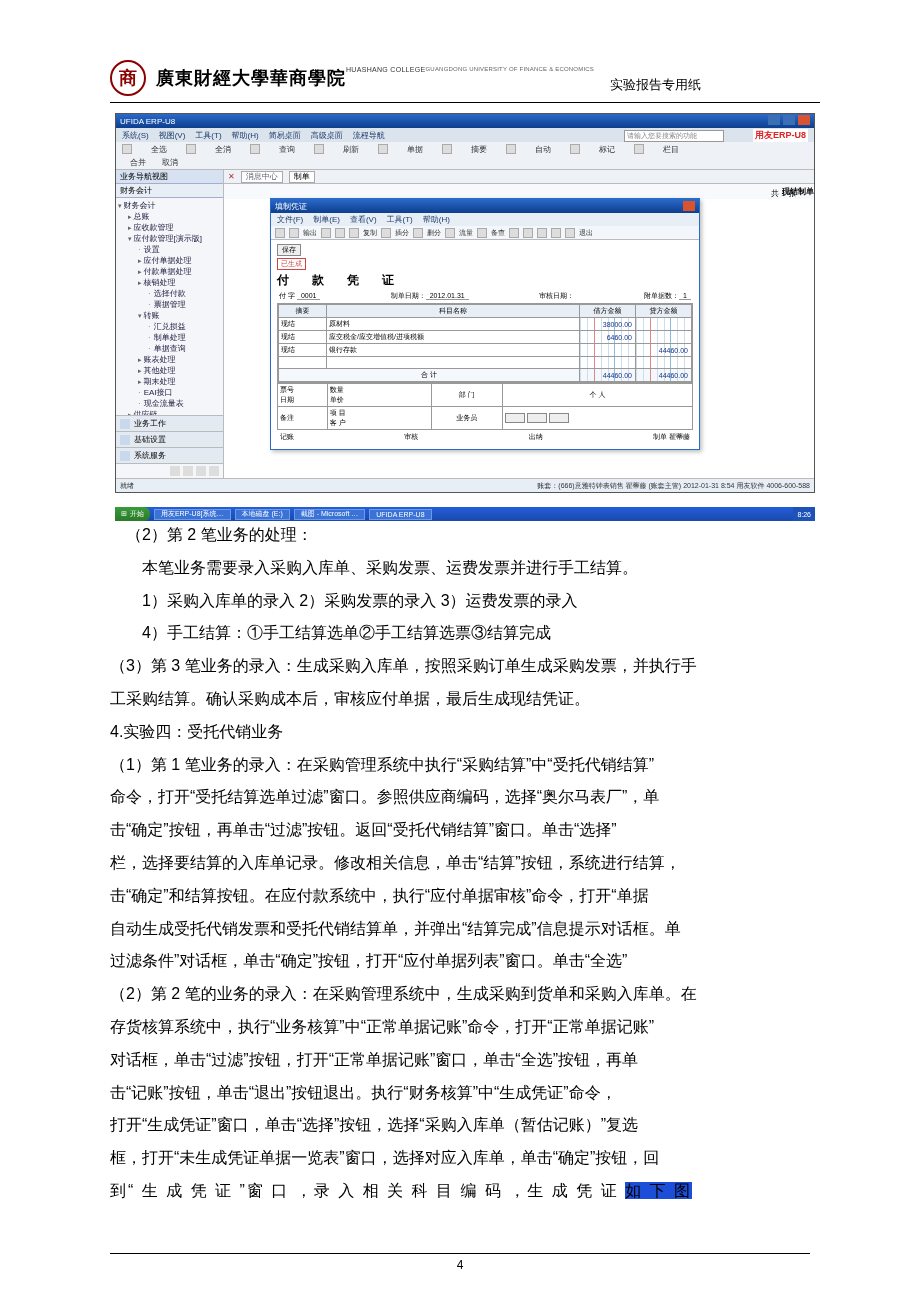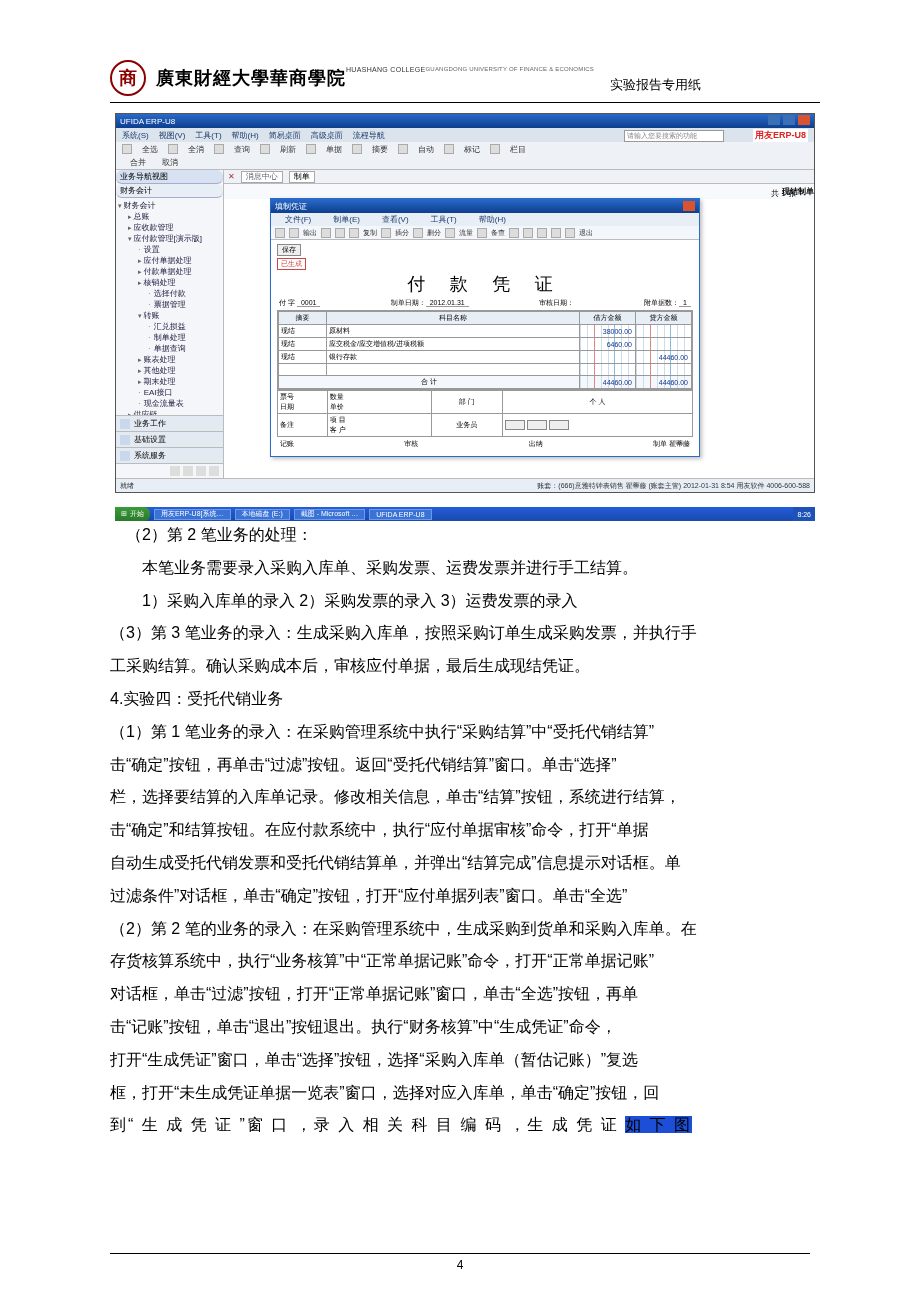--- a/index.html
+++ b/index.html
@@ -17,26 +17,26 @@
   
   .shot { width: 700px; height: 380px; margin: 0 auto 12px auto; border: 1px solid #555; position: relative; background: #e8ecf0; font-size: 8px; overflow: hidden; }
   .titlebar { height: 14px; background: linear-gradient(#2a6ac9,#0d3e8e); color: #fff; display: flex; align-items: center; padding: 0 4px; justify-content: space-between; }
   .winbtns span { display: inline-block; width: 12px; height: 10px; margin-left: 1px; }
   .winbtns .min { background: #3b6fb5; }
   .winbtns .max { background: #3b6fb5; }
   .winbtns .cls { background: #d9542e; }
   .menubar { height: 14px; background: #dbe3ed; display: flex; align-items: center; gap: 10px; padding: 0 6px; color: #1b3a6b; }
   .searchbox { position: absolute; right: 90px; top: 16px; width: 100px; height: 12px; background: #fff; border: 1px solid #999; font-size: 7px; color: #888; padding: 0 2px; }
   .erp-logo { position: absolute; right: 6px; top: 15px; font-size: 9px; font-weight: bold; color: #d22; background: #fff; padding: 0 2px; }
-  .toolbar1 { height: 14px; background: #eef2f7; display: flex; align-items: center; gap: 10px; padding: 0 6px; color: #333; }
+  .toolbar1 { height: 14px; background: #eef2f7; display: flex; align-items: center; gap: 19px; padding: 0 6px; color: #333; }
   .toolbar1 .ico { width: 10px; height: 10px; display: inline-block; background: #ddd; border: 1px solid #aaa; }
   .toolbar2 { height: 14px; background: #eef2f7; display: flex; align-items: center; gap: 8px; padding: 0 6px; color: #333; border-bottom: 1px solid #bbb; }
   .body { position: absolute; top: 56px; bottom: 14px; left: 0; right: 0; display: flex; }
   .nav { width: 108px; background: #f4f6f9; border-right: 1px solid #bbb; display: flex; flex-direction: column; }
-  .nav-title { background: #d6e2f1; padding: 1px 4px; font-size: 8px; border-bottom: 1px solid #aac; border-radius: 6px; }
+  .nav-title { background: #d6e2f1; padding: 1px 4px; font-size: 8px; border-bottom: 1px solid #aac; }
   .tree { flex: 1; overflow: hidden; padding: 2px 2px; line-height: 11px; color: #224; }
   .tree .lv0 { }
   .tree .lv1 { padding-left: 10px; }
   .tree .lv2 { padding-left: 20px; }
   .tree .lv3 { padding-left: 30px; }
   .tree .fold::before { content: "▸"; font-size: 7px; margin-right: 2px; color: #666; }
   .tree .open::before { content: "▾"; font-size: 7px; margin-right: 2px; color: #666; }
   .tree .leaf::before { content: "·"; margin-right: 3px; color: #888; }
   .nav-btn { background: #e4eaf2; border-top: 1px solid #bbb; padding: 2px 4px; display: flex; align-items: center; gap: 4px; }
   .nav-btn .i { width: 10px; height: 10px; background: #c9d8ea; display: inline-block; }
@@ -47,28 +47,28 @@
   .tabbar { height: 14px; background: #eef2f7; display: flex; align-items: center; padding: 0 4px; gap: 6px; border-bottom: 1px solid #bbb; }
   .tabbar .x { color: #a33; }
   .tab { background: #fff; border: 1px solid #aaa; padding: 0 4px; height: 12px; display: flex; align-items: center; }
   .tab.inactive { color: #667; }
   .page-title-row { text-align: right; font-weight: bold; padding: 2px 0; background: #f7f9fc; }
   .count { position: absolute; right: 18px; top: 18px; font-size: 8px; }
 
   .voucher-win { position: absolute; top: 28px; left: 46px; width: 430px; background: #fff; border: 1px solid #2a6ac9; box-shadow: 2px 2px 4px rgba(0,0,0,.25); }
   .v-title { height: 14px; background: linear-gradient(#2a6ac9,#0d3e8e); color: #fff; display: flex; align-items: center; padding: 0 4px; justify-content: space-between; }
   .v-title .cls { width: 12px; height: 10px; background: #d9542e; }
-  .v-menu { height: 13px; background: #e8eef6; display: flex; gap: 22px; padding: 0 14px; align-items: center; color: #1b3a6b; }
+  .v-menu { height: 13px; background: #e8eef6; display: flex; gap: 10px; padding: 0 6px; align-items: center; color: #1b3a6b; }
   .v-tbar { height: 14px; background: #f3f6fa; display: flex; align-items: center; gap: 4px; padding: 0 4px; border-bottom: 1px solid #bbb; }
   .v-tbar .i { width: 10px; height: 10px; background: #ddd; border: 1px solid #aaa; display: inline-block; }
   .v-tbar .txt { font-size: 7px; color: #333; }
   .v-body { padding: 4px 6px 6px 6px; }
   .v-save { display: inline-block; border: 1px solid #888; padding: 0 4px; font-size: 7px; background: #efefef; margin-bottom: 2px; }
   .v-gen { display: inline-block; border: 1px solid #c44; color: #c44; padding: 0 3px; font-size: 7px; }
-  .v-big { text-align: center; font-family: KaiTi, serif; font-size: 18px; letter-spacing: 10px; margin: 2px 0; }
+  .v-big { text-align: left; font-family: KaiTi, serif; font-size: 12px; letter-spacing: 10px; margin: 2px 0; font-weight: bold; }
   .v-meta { display: flex; justify-content: space-between; font-size: 7px; padding: 0 2px 2px 2px; }
   .v-meta span u { text-decoration: none; border-bottom: 1px solid #999; padding: 0 4px; }
   .v-grid { border: 1px solid #999; }
   .v-grid table { width: 100%; border-collapse: collapse; font-size: 7px; }
   .v-grid th, .v-grid td { border: 1px solid #999; padding: 1px 2px; height: 12px; }
   .v-grid th { background: #e8eef6; font-weight: normal; }
   .amt { width: 56px; position: relative; }
   .amt .lines { position: absolute; inset: 0; display: flex; }
   .amt .lines span { flex: 1; border-left: 1px solid #cde; }
   .amt .lines span.r { border-left: 1px solid #d88; }
@@ -477,24 +477,26 @@
       <div class="tray">
           <span>8:26</span>
         </div>
     </div>
   </div>
 
   <div class="content">
     <p class="ind1">（2）第 2 笔业务的处理：</p>
     <p class="ind2">本笔业务需要录入采购入库单、采购发票、运费发票并进行手工结算。</p>
     <p class="ind2">1）采购入库单的录入 2）采购发票的录入  3）运费发票的录入</p>
+    <p class="ind2">4）手工结算：①手工结算选单②手工结算选票③结算完成</p>
     <p>（3）第 3 笔业务的录入：生成采购入库单，按照采购订单生成采购发票，并执行手</p>
     <p>工采购结算。确认采购成本后，审核应付单据，最后生成现结凭证。</p>
     <p>4.实验四：受托代销业务</p>
     <p>（1）第 1 笔业务的录入：在采购管理系统中执行“采购结算”中“受托代销结算”</p>
+    <p>命令，打开“受托结算选单过滤”窗口。参照供应商编码，选择“奥尔马表厂”，单</p>
     <p>击“确定”按钮，再单击“过滤”按钮。返回“受托代销结算”窗口。单击“选择”</p>
     <p>栏，选择要结算的入库单记录。修改相关信息，单击“结算”按钮，系统进行结算，</p>
     <p>击“确定”和结算按钮。在应付款系统中，执行“应付单据审核”命令，打开“单据</p>
     <p>自动生成受托代销发票和受托代销结算单，并弹出“结算完成”信息提示对话框。单</p>
     <p>过滤条件”对话框，单击“确定”按钮，打开“应付单据列表”窗口。单击“全选”</p>
     <p>（2）第 2 笔的业务的录入：在采购管理系统中，生成采购到货单和采购入库单。在</p>
     <p>存货核算系统中，执行“业务核算”中“正常单据记账”命令，打开“正常单据记账”</p>
     <p>对话框，单击“过滤”按钮，打开“正常单据记账”窗口，单击“全选”按钮，再单</p>
     <p>击“记账”按钮，单击“退出”按钮退出。执行“财务核算”中“生成凭证”命令，</p>
     <p>打开“生成凭证”窗口，单击“选择”按钮，选择“采购入库单（暂估记账）”复选</p>

